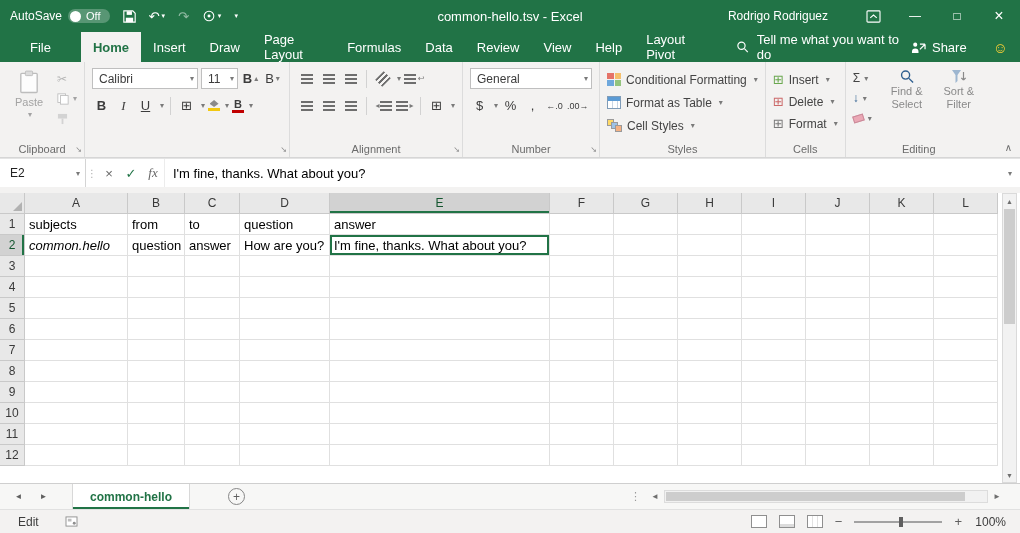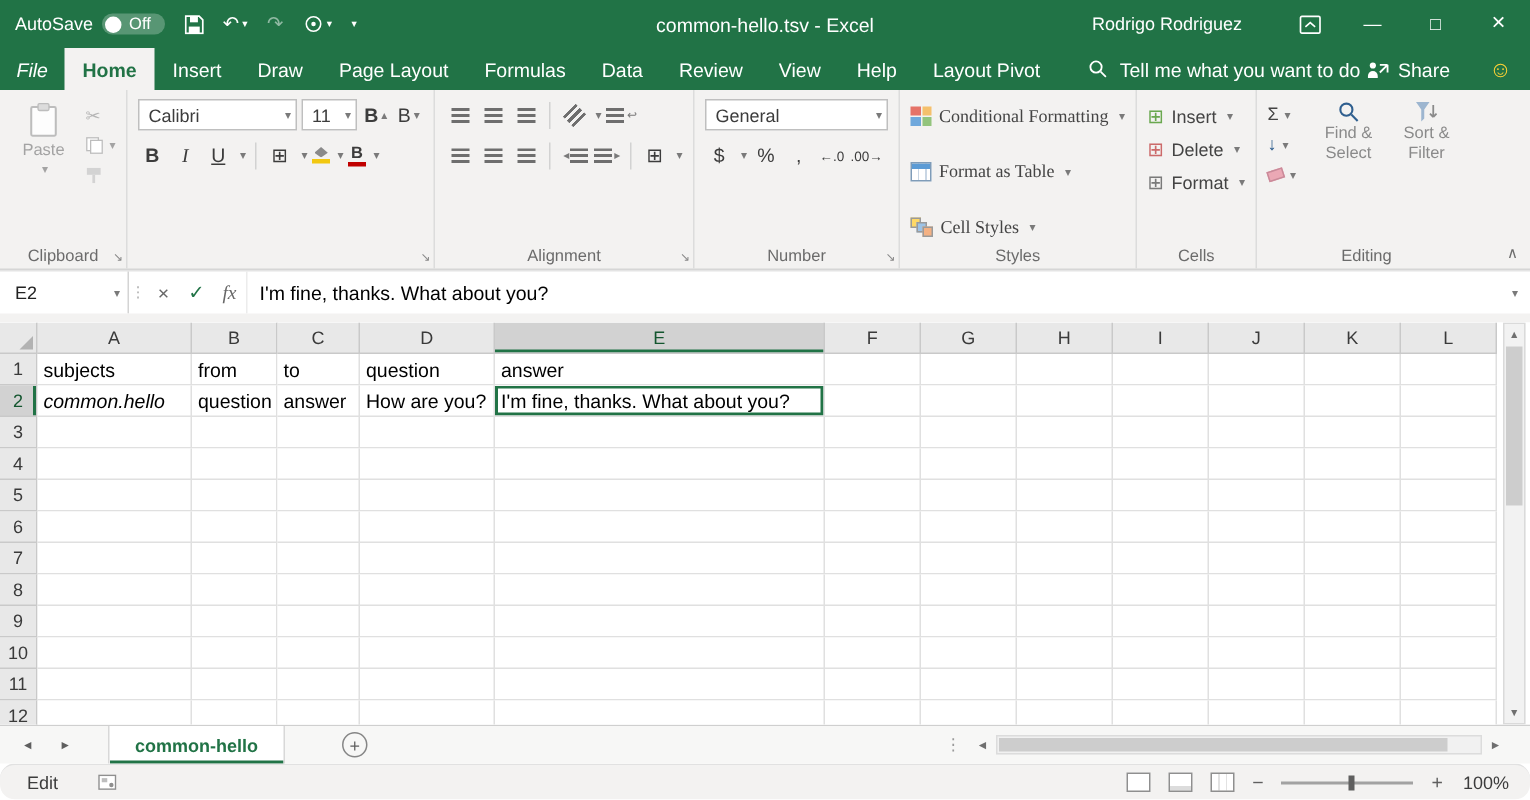--- a/index.html
+++ b/index.html
@@ -19,21 +19,21 @@
   .tb-title { position:absolute; left:280px; right:280px; text-align:center; font-size:13px; }
   .tb-right { margin-left:auto; display:flex; align-items:center; z-index:1; height:100%; }
   .user-name { font-size:12px; margin-right:24px; }
   .win-btn { width:42px; height:100%; display:flex; align-items:center; justify-content:center; font-size:12px; }
   .win-btn.close { font-size:16px; }
 
   
   .ribbon-tabs { flex:0 0 28px; background:#217346; display:flex; align-items:stretch; }
   .rtab-list { display:flex; align-items:stretch; }
   .rtab { padding:0 12px; display:flex; align-items:center; font-size:13px; color:#fff; }
-  .rtab.file { padding:0 11px;font-style:italic; }
+  .rtab.file { padding:0 30px; }
   .rtab.active { background:#f3f2f1; color:#217346; font-weight:bold; }
   .tellme { display:flex; align-items:center; gap:7px; color:#fff; font-size:13px; margin-left:20px; }
   .tabs-right { margin-left:auto; display:flex; align-items:center; gap:26px; padding-right:12px; color:#fff; font-size:13px; }
   .share { display:flex; align-items:center; gap:6px; }
   .smiley { font-size:15px; color:#ffd335; }
 
   
   .ribbon { flex:0 0 96px; background:#f3f2f1; border-bottom:1px solid #d6d6d6; display:flex; position:relative; }
   .rgroup { position:relative; padding:5px 7px 17px; border-right:1px solid #dcdcdc; display:flex; }
   .rgroup-label { position:absolute; bottom:2px; left:0; right:0; text-align:center; font-size:11px; color:#6b6b6b; }
@@ -114,21 +114,21 @@
   .snav.first { margin-left:6px; }
   .sheet-tab { margin-left:16px; background:#fff; border-left:1px solid #d8d8d8; border-right:1px solid #d8d8d8; box-shadow:inset 0 -2px 0 #217346; color:#217346; font-weight:bold; font-size:12px; padding:0 17px; display:flex; align-items:center; }
   .new-sheet { align-self:center; margin-left:38px; width:17px; height:17px; border:1px solid #868686; border-radius:50%; color:#5f5f5f; font-size:12px; display:flex; align-items:center; justify-content:center; line-height:1; }
   .sgrip { display:flex; align-items:center; color:#9a9a9a; margin-left:auto; font-size:11px; padding:0 7px; }
   .hscroll { width:372px; display:flex; align-items:center; gap:2px; padding-right:16px; }
   .hs-btn { font-size:8px; color:#6f6f6f; width:14px; text-align:center; }
   .hs-track { flex:1; height:13px; background:#f1f1f1; border:1px solid #dcdcdc; position:relative; }
   .hs-thumb { position:absolute; left:1px; top:1px; bottom:1px; width:93%; background:#cdcdcd; }
 
   
-  .statusbar { flex:0 0 24px; background:#f3f2f1; border-top:1px solid #e1e1e1; display:flex; align-items:center; font-size:12px; color:#3c3c3c;border-radius:10px; }
+  .statusbar { flex:0 0 24px; background:#f3f2f1; border-top:1px solid #e1e1e1; display:flex; align-items:center; font-size:12px; color:#3c3c3c; }
   .mode { margin-left:18px; }
   .macro { margin-left:26px; display:flex; align-items:center; }
   .sb-right { margin-left:auto; display:flex; align-items:center; gap:12px; padding-right:14px; }
   .view-ic { width:16px; height:13px; border:1px solid #8f8f8f; background:#fff; display:inline-block; }
   .view-ic.v2 { box-shadow:inset 0 -3px 0 #dcdcdc; }
   .view-ic.v3 { background:repeating-linear-gradient(90deg,#fff 0 4px,#e2e2e2 4px 5px); }
   .zbtn { font-size:13px; color:#5f5f5f; }
   .zslider { width:88px; height:2px; background:#a2a2a2; position:relative; }
   .zthumb { position:absolute; left:45px; top:-4px; width:4px; height:10px; background:#5f5f5f; }
   .zoom-pct { min-width:32px; text-align:right; }
@@ -376,21 +376,21 @@
           <span class="ric" style="font-size:9px">
               <span>.00→</span>
             </span>
         </div>
       </div>
       <span class="rgroup-label">Number</span>
       <span class="launcher">↘</span>
     </div>
 
     <div class="rgroup">
-      <div class="gcolumn" style="gap:16px; padding-top:2px;font-family:Liberation Serif, serif;">
+      <div class="gcolumn" style="gap:2px; padding-top:2px;">
         <div class="style-row">
           <span class="cf-icon">
               <span style="background:#e57368"></span>
               <span style="background:#f5c06c"></span>
               <span style="background:#6fa8dc"></span>
               <span style="background:#93c47d"></span>
             </span>
           <span>Conditional Formatting</span>
           <span class="dd">▾</span>
         </div>

